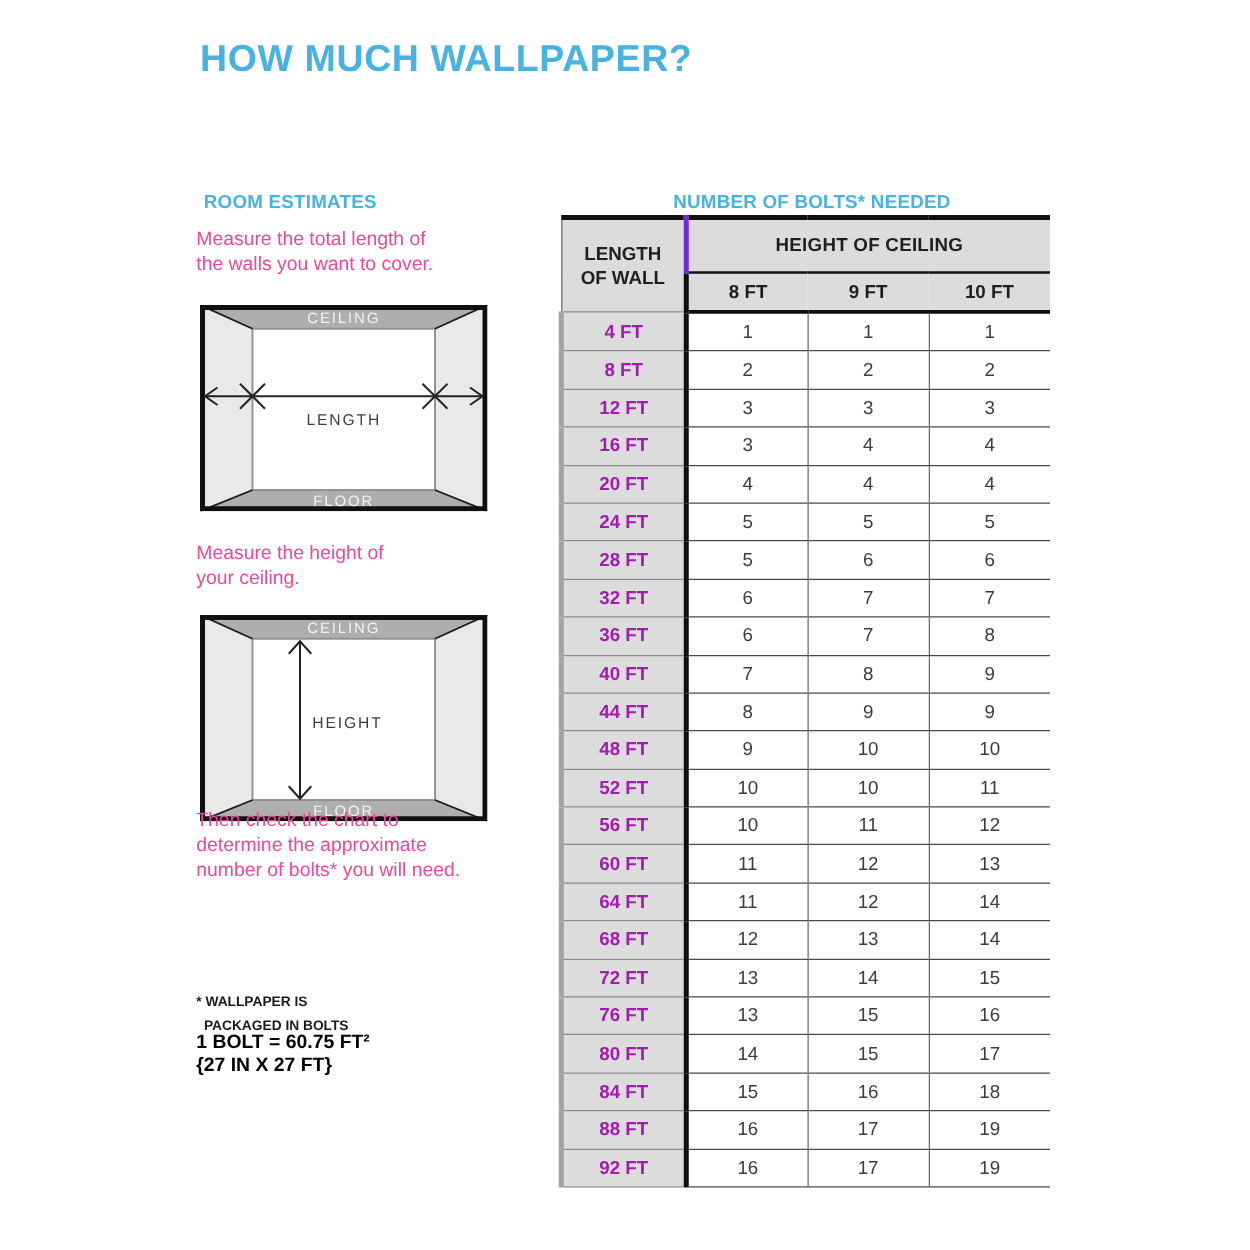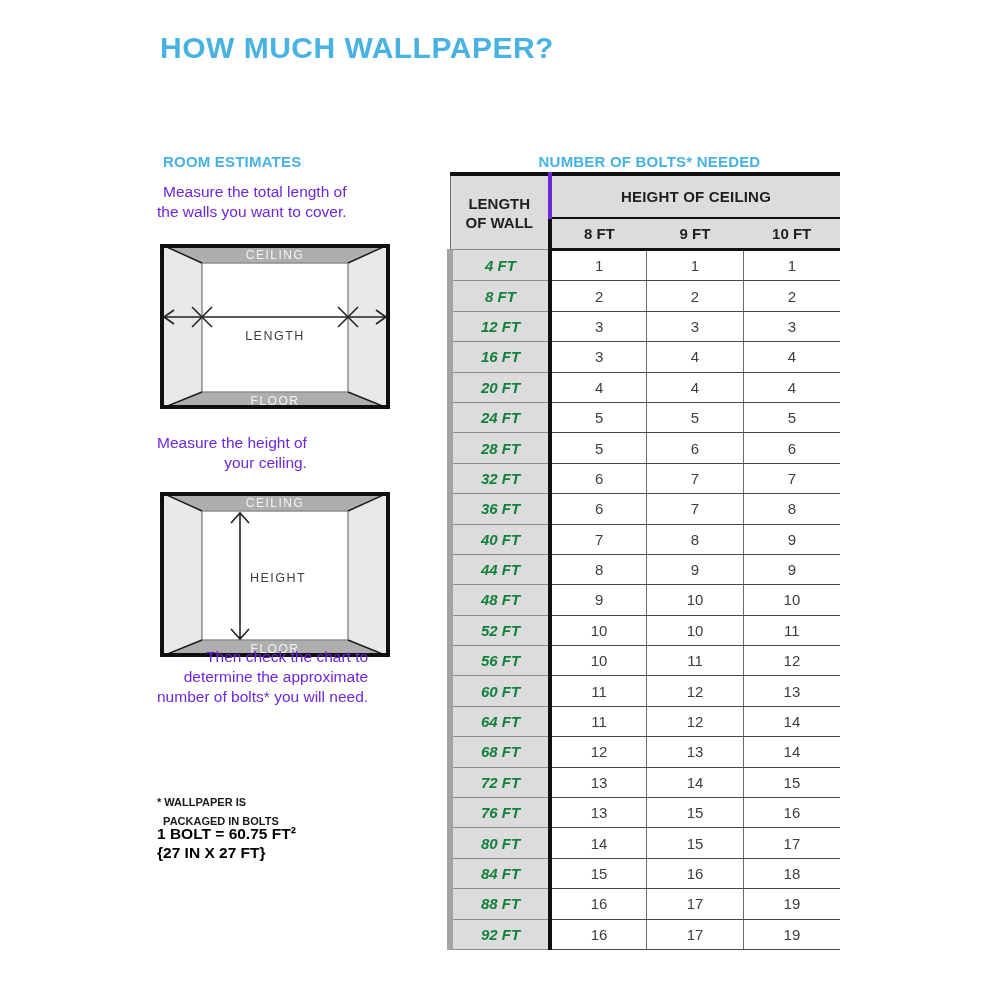--- a/index.html
+++ b/index.html
@@ -14,21 +14,21 @@
   }
   .section-heading {
     position:absolute; margin:6px;
     font-size:15px; line-height:1; font-weight:700; letter-spacing:0.2px;
     color:#48b2e2;
   }
   .heading-left { left:157px; top:148px; }
   .heading-table { left:447px; top:148px; width:393px; text-align:center; }
   .step {
     position:absolute; left:157px; margin:0;
-    font-size:15.5px; line-height:20px; color:#6d28d9; white-space:pre-line;text-align:right;
+    font-size:15.5px; line-height:20px; color:#ec4899; white-space:pre-line;
   }
   .step1 { top:182px; }
   .step2 { top:433px; }
   .step3 { top:647px; }
   .footnote {
     position:absolute; left:157px; top:793px; margin:0;
     font-size:11px; line-height:19px; font-weight:700; color:#1a1a1a; white-space:pre;
   }
   .boltinfo {
     position:absolute; left:157px; top:824px; margin:0;
@@ -64,22 +64,22 @@
     border-bottom:3px solid #101010;
     font-size:15px; font-weight:700; color:#1f1f1f;
   }
   tr.sub th:first-child { border-left:4px solid #101010; }
   .bolts-table tbody td {
     height:29.4px; background:#ffffff;
     border-bottom:1px solid #4a4a4a; border-left:1px solid #6b6b6b;
     font-size:15px; color:#3d3d3d;
   }
   .bolts-table tbody td.len {
-    background:#dcdcdc; font-weight:700; color:#15803d;
-    border-left:6px solid #a3a3a3; border-bottom:1px solid #8a8a8a;font-style:italic;
+    background:#dcdcdc; font-weight:700; color:#a21caf;
+    border-left:4px solid #a3a3a3; border-bottom:1px solid #8a8a8a;
   }
   .bolts-table tbody td:nth-child(2) { border-left:4px solid #101010; }
 </style>
 </head>
 <body>
 
 <div class="canvas">
 
   <h1 class="page-title">HOW MUCH WALLPAPER?</h1>
 

